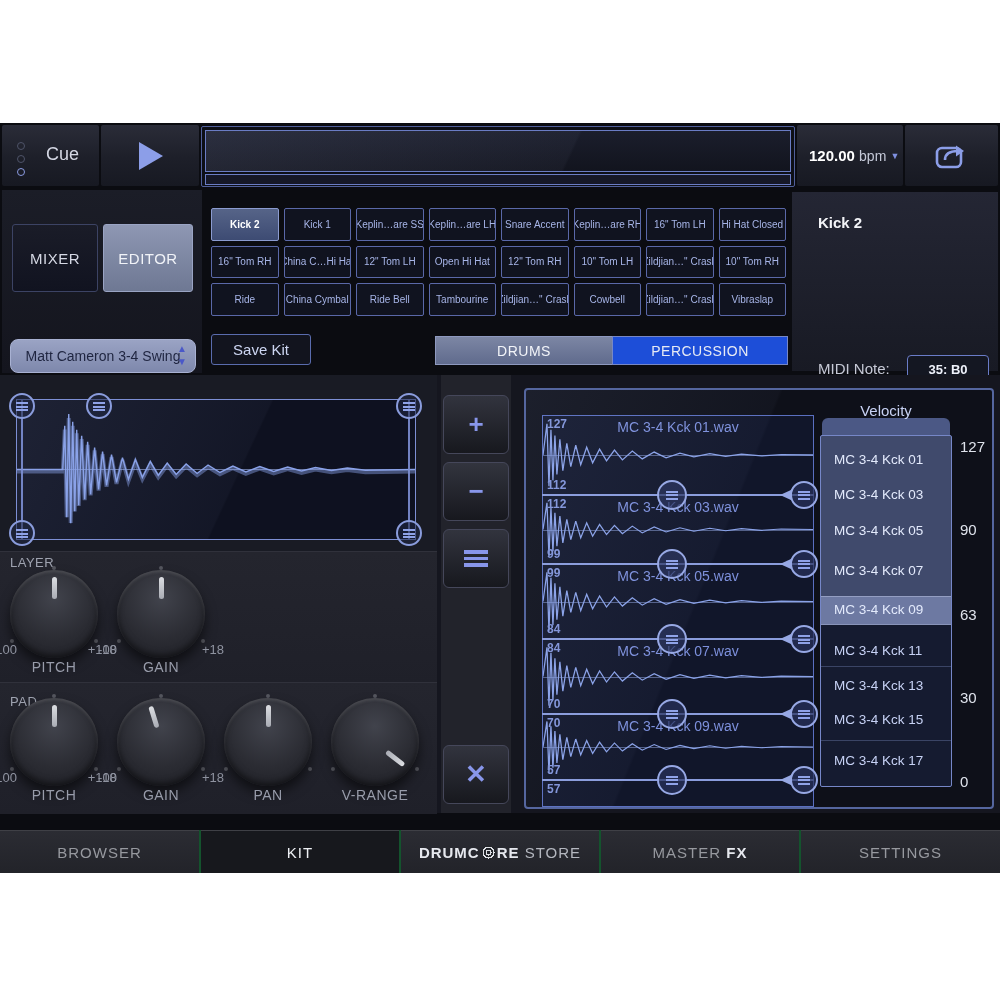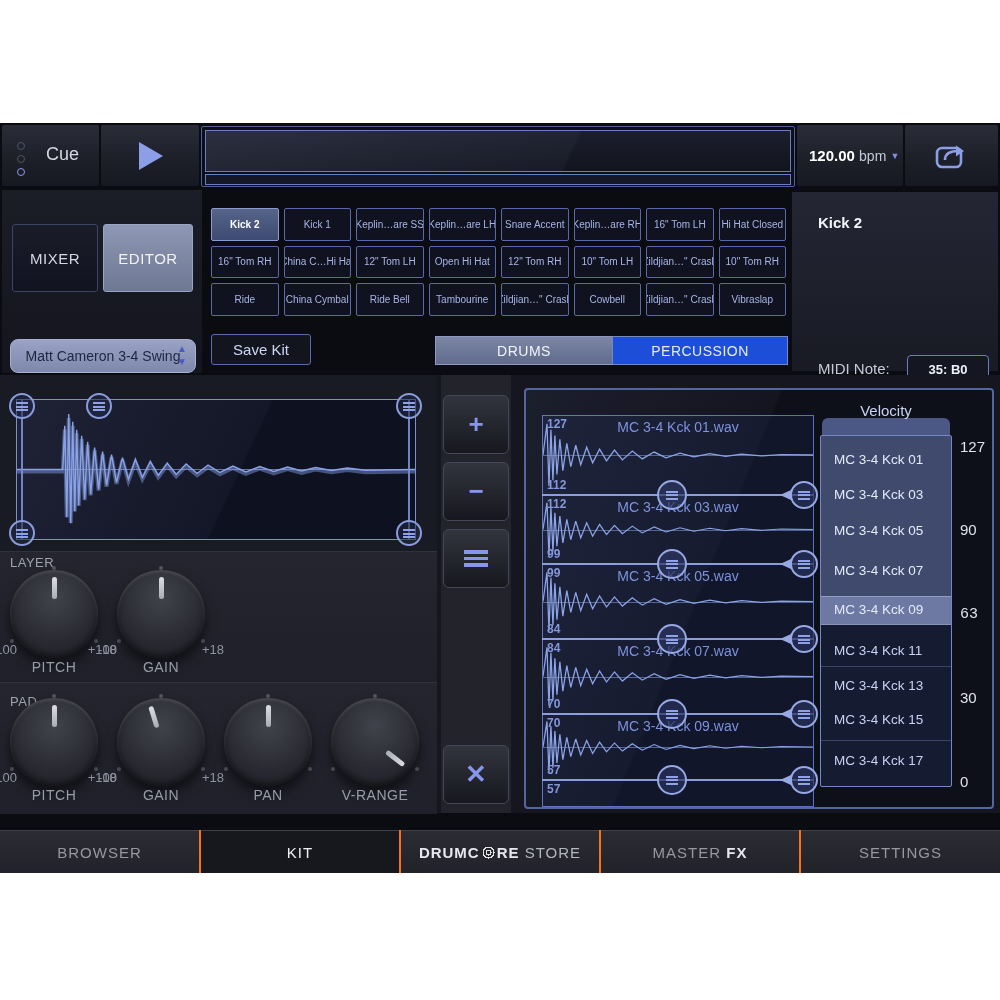--- a/index.html
+++ b/index.html
@@ -72,21 +72,21 @@
   .vel-title{position:absolute;left:296px;top:12px;width:128px;text-align:center;font-size:15px;color:#c8d2f4;z-index:6;}
   .vel-head{position:absolute;left:296px;top:28px;width:128px;height:22px;background:#4b5885;border-radius:6px 6px 0 0;z-index:1;}
   .vel-list{position:absolute;left:294px;top:45px;width:132px;height:352px;border:1px solid #7687c8;background:#151b30;border-radius:2px;box-sizing:border-box;z-index:2;}
   .vel-overlay{position:absolute;left:0;top:0;width:100%;height:189px;background:rgba(124,140,194,.42);}
   .vel-sel{position:absolute;left:0;top:160px;width:100%;height:29px;background:rgba(165,180,228,.45);border-top:1px solid rgba(220,228,255,.35);border-bottom:1px solid rgba(220,228,255,.25);box-sizing:border-box;}
   .vrow{position:absolute;left:0;width:100%;height:30px;line-height:30px;padding-left:13px;box-sizing:border-box;font-size:13.5px;color:#c7d2f5;white-space:nowrap;z-index:3;}
   .vrow.lit{color:#e3eafc;}
   .vsep{position:absolute;left:0;width:100%;height:1px;background:rgba(130,145,200,.35);}
   .vscale{position:absolute;left:434px;width:34px;font-size:15px;color:#dfe3ec;z-index:6;}
   
-  .nav{position:absolute;left:0;top:707px;width:1000px;height:47px;background:#f97316;}
+  .nav{position:absolute;left:0;top:707px;width:1000px;height:47px;background:#14532d;}
   .navbtn{position:absolute;top:0;height:43px;background:linear-gradient(180deg,#2b2c33,#222329);border-top:1px solid #3f4046;color:#97999f;font-size:15px;letter-spacing:1px;display:flex;align-items:center;justify-content:center;white-space:nowrap;}
   .navbtn.active{background:#17181d;color:#eef0f4;}
   .ring{display:inline-block;width:15px;height:15px;border-radius:50%;margin:0 1px;vertical-align:-2px;background:radial-gradient(circle,#24262b 0 1.5px,#dfe1e6 1.5px 3px,#24262b 3px 4.5px,#dfe1e6 4.5px 6px,#24262b 6px 7.5px,rgba(0,0,0,0) 7.5px);}
   .bold-w{font-weight:bold;color:#e6e8ee;}
   .lite{font-weight:normal;color:#b4b7bf;}
 </style>
 </head>
 <body>
 
 <svg width="0" height="0" style="position:absolute">
@@ -436,21 +436,21 @@
         <div class="vrow" style="top:200px;">MC 3-4 Kck 11</div>
         <div class="vrow" style="top:235px;">MC 3-4 Kck 13</div>
         <div class="vrow" style="top:269px;">MC 3-4 Kck 15</div>
         <div class="vrow" style="top:310px;">MC 3-4 Kck 17</div>
         <div class="vsep" style="top:230px;"></div>
         <div class="vsep" style="top:304px;"></div>
       </div>
 
       <div class="vscale" style="top:48px;">127</div>
       <div class="vscale" style="top:131px;">90</div>
-      <div class="vscale" style="top:216px;font-family:Liberation Mono, monospace;">63</div>
+      <div class="vscale" style="top:216px;">63</div>
       <div class="vscale" style="top:299px;">30</div>
       <div class="vscale" style="top:383px;">0</div>
 
       <div class="sheen"></div>
     </div>
   </div>
 
   <div class="nav">
     <div class="navbtn" style="left:0;width:199px;">
         <span>BROWSER</span>

